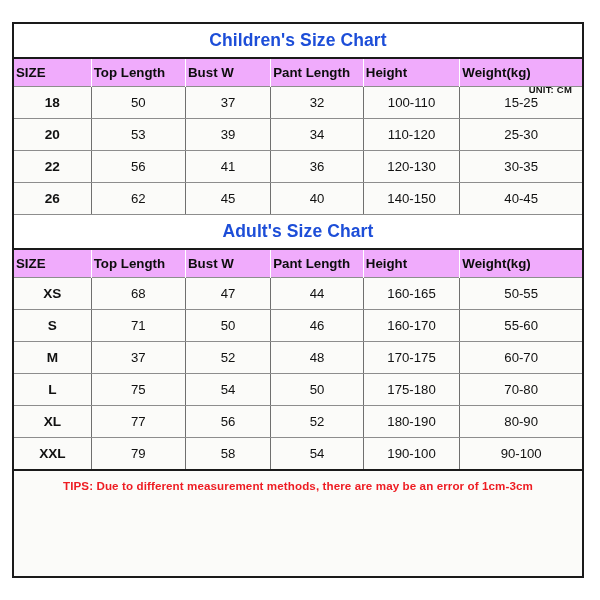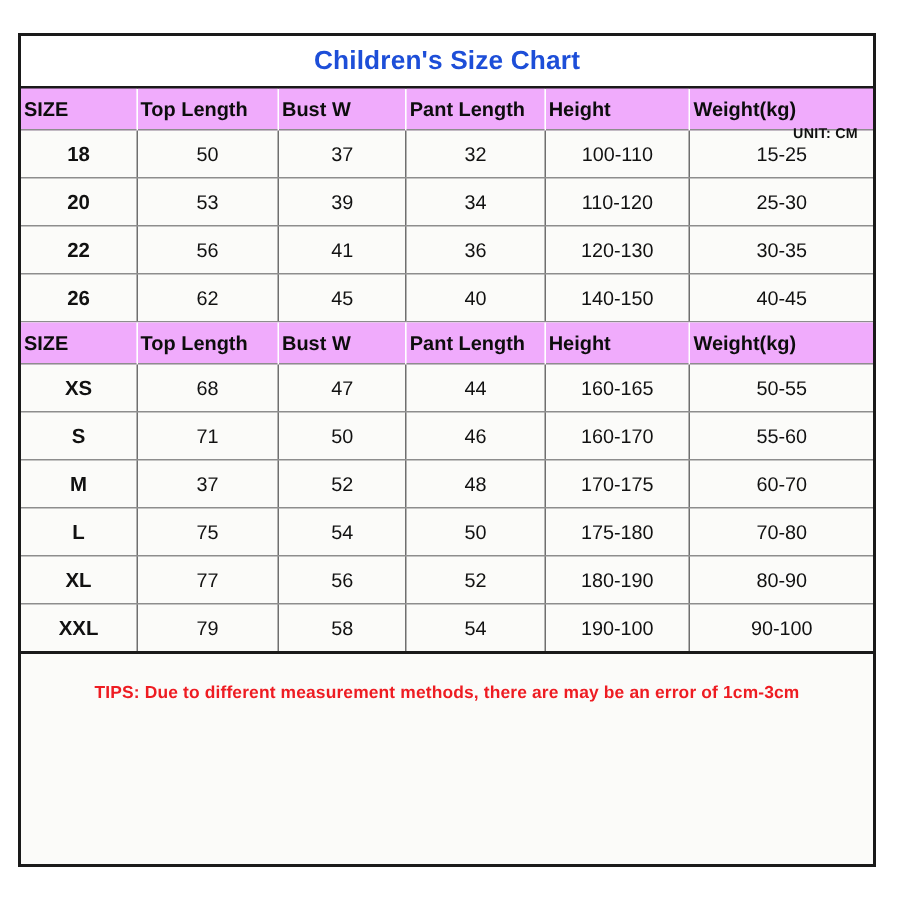--- a/index.html
+++ b/index.html
@@ -121,21 +121,21 @@
   .data-row:first-of-type td { border-top: none; }
 
   .adult-section .data-row td { }
 
   .tips-row td {
     border: none;
     border-top: 2px solid #1a1a1a;
     height: 28px;
     text-align: center;
     background: #fbfbf9;
-    padding: 11px 6px;
+    padding: 0 6px;
   }
   .tips-text {
     color: #ee1c22;
     font-weight: bold;
     font-size: 11.6px;
     letter-spacing: 0.1px;
   }
 </style>
 </head>
 <body>
@@ -208,20 +208,27 @@
     <table class="size-table adult-section">
       <colgroup>
         <col class="c-size">
           <col class="c-top">
           <col class="c-bust">
         <col class="c-pant">
           <col class="c-height">
           <col class="c-weight">
       </colgroup>
       <tbody>
+        <tr class="title-row">
+          <td colspan="6">
+            <span class="title-inner">
+              <span class="chart-title">Adult's Size Chart</span>
+            </span>
+          </td>
+        </tr>
         <tr class="head-row">
           <th>SIZE</th>
           <th>Top Length</th>
           <th>Bust W</th>
           <th>Pant Length</th>
           <th>Height</th>
           <th>Weight(kg)</th>
         </tr>
 
         <tr class="data-row">

